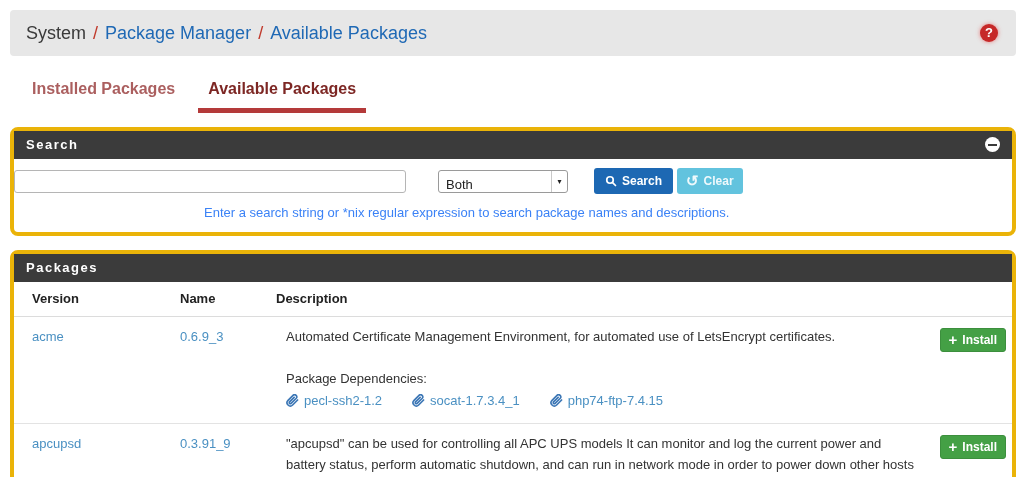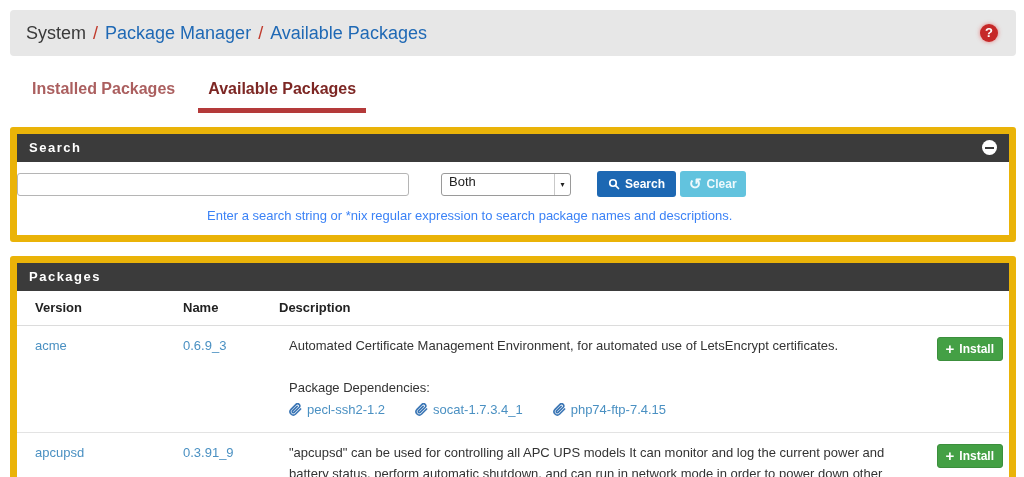--- a/index.html
+++ b/index.html
@@ -44,21 +44,21 @@
     font-size: 16px;
     font-weight: 700;
     padding: 0 10px 10px;
     color: #ab5f5f;
     cursor: pointer;
     border-bottom: 5px solid transparent;
   }
   .tab.active { color: #7d2724; border-bottom-color: #b43a3a; }
 
   
-  .panel { border: 7px solid #eab308; border-radius: 3px; margin-top: 14px; background: #fff; }
+  .panel { border: 4px solid #eab308; border-radius: 8px; margin-top: 14px; background: #fff; }
   .panel-header {
     background: #3b3b3b;
     color: #fff;
     font-size: 13px;
     font-weight: 700;
     letter-spacing: 1.5px;
     padding: 6px 12px 7px;
     display: flex;
     align-items: center;
   }
@@ -90,21 +90,21 @@
     font-size: 13px;
     font-family: "Liberation Sans", sans-serif;
   }
   .select-box {
     margin-left: 32px;
     width: 130px; height: 23px;
     border: 1px solid #9a9a9a;
     border-radius: 3px;
     background: #fff;
     display: flex;
-    align-items: flex-start;
+    align-items: flex-end;
     font-size: 13px;
     cursor: pointer;
   }
   .select-value { flex: 1; padding-left: 7px; color: #222; }
   .select-caret {
     width: 16px; height: 100%;
     border-left: 1px solid #c9c9c9;
     display: flex; align-items: center; justify-content: center;
     font-size: 8px; color: #222;
   }

